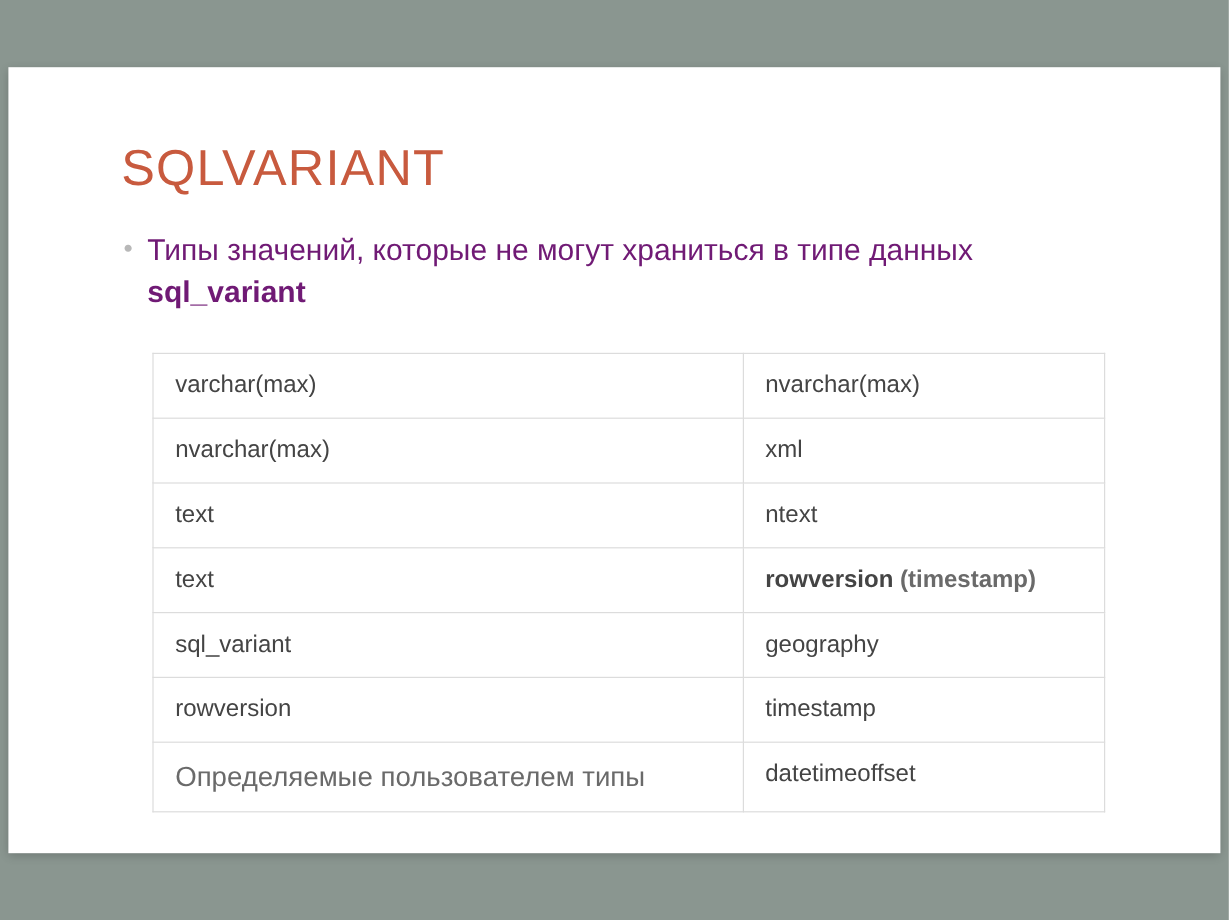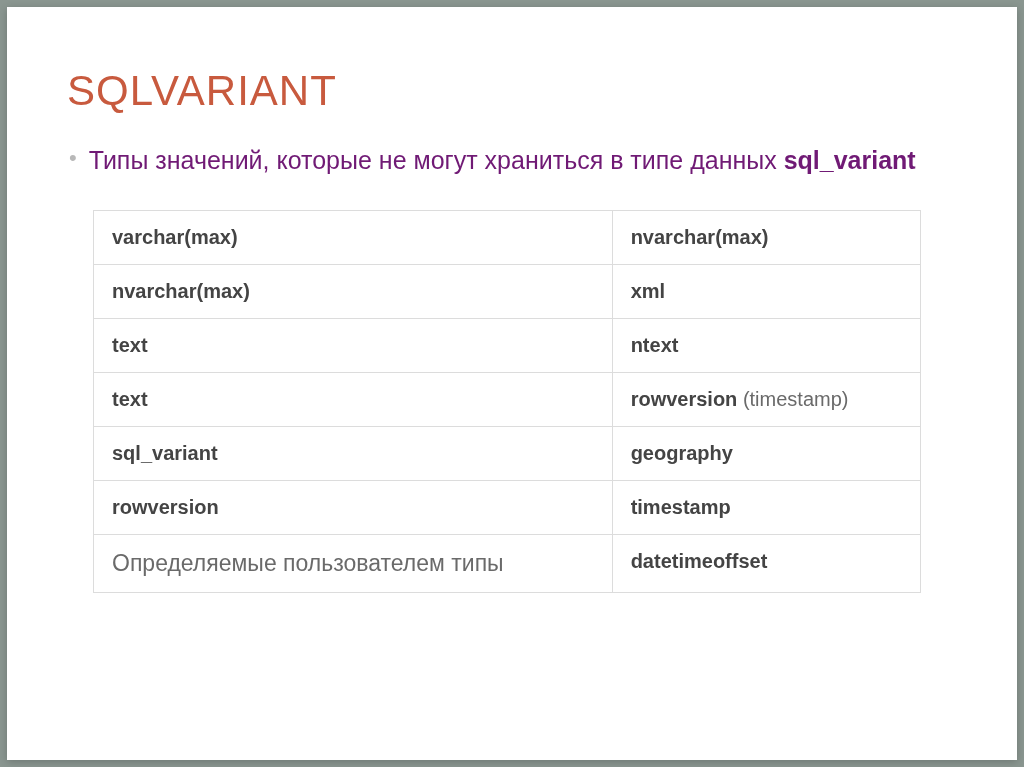--- a/index.html
+++ b/index.html
@@ -11,23 +11,23 @@
       width: 1024px;
       height: 767px;
       background-color: #8a9690;
       display: flex;
       align-items: center;
       justify-content: center;
       font-family: Arial, Helvetica, sans-serif;
     }
     .slide {
       width: 1010px;
-      height: 753px;
+      height: 655px;
       background-color: #ffffff;
-      padding: 60px 70px 40px 60px;
+      padding: 60px 70px 40px 94px;
       box-shadow: 0 2px 8px rgba(0,0,0,0.2);
     }
     .title {
       color: #c85a3e;
       font-size: 42px;
       font-weight: 400;
       letter-spacing: 1px;
       margin-bottom: 28px;
     }
     .bullet-item {
@@ -60,34 +60,34 @@
       border: 1px solid #dcdcdc;
     }
     td {
       border: 1px solid #dcdcdc;
       padding: 15px 18px;
       vertical-align: top;
     }
     td.bold-cell {
       color: #444444;
       font-size: 20px;
-      font-weight: bold;
+      font-weight: normal;
     }
     td.normal-cell {
       color: #6a6a6a;
       font-size: 23px;
       font-weight: 400;
     }
     td.special-cell {
       color: #444444;
       font-size: 20px;
       font-weight: bold;
     }
     .paren {
-      font-weight: 400;
+      font-weight: 700;
       color: #6a6a6a;
     }
   </style>
 </head>
 <body>
 
 <div class="slide">
   <h1 class="title">SQLVARIANT</h1>
 
   <div class="bullet-item">

